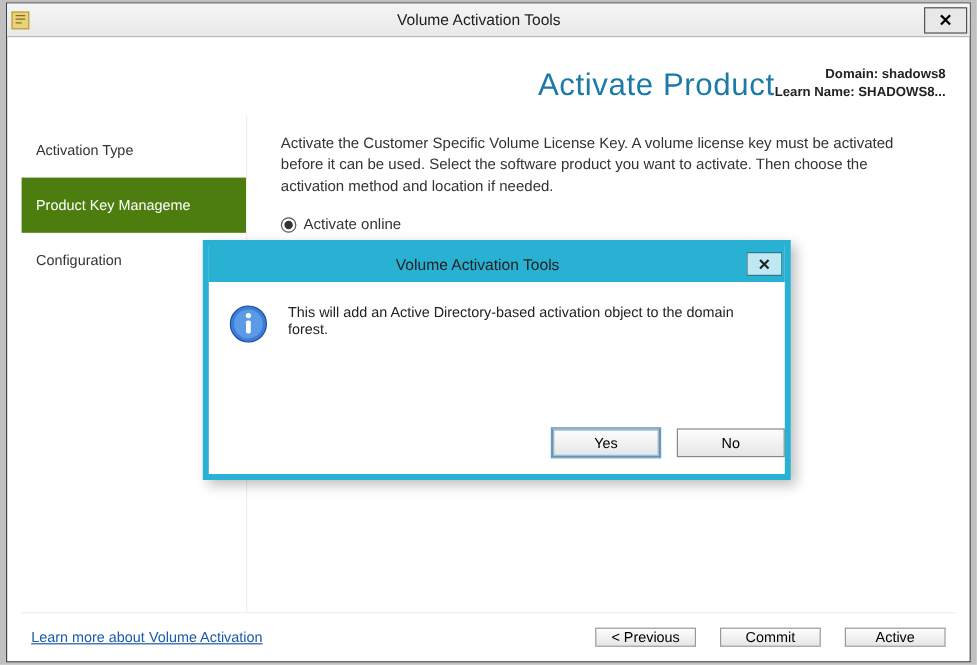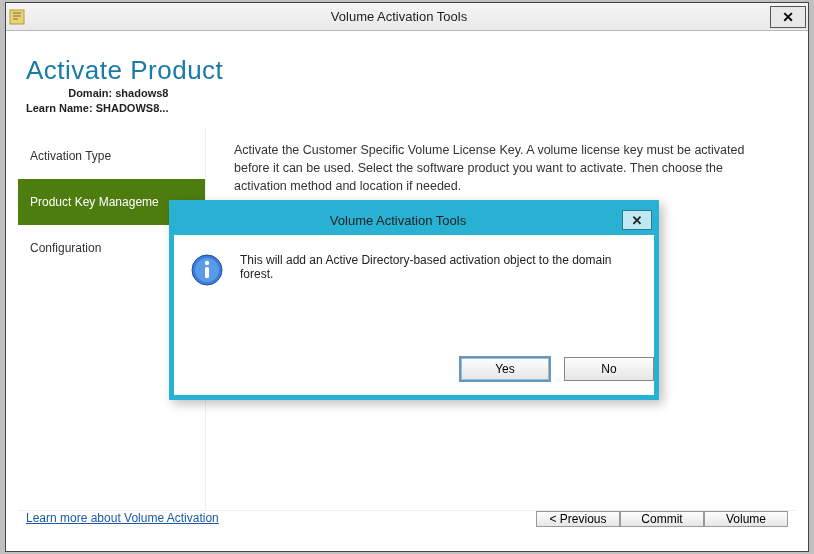--- a/index.html
+++ b/index.html
@@ -60,21 +60,20 @@
     flex: 1;
     display: flex;
     flex-direction: column;
     padding: 0 12px 0 12px;
   }
   .header-row {
     display:flex;
     justify-content: flex-end;
     align-items: flex-start;
     padding: 24px 8px 10px 8px;
-    flex-direction: column;
   }
   .page-title {
     font-size: 26px;
     font-weight: 300;
     color: #1a7aa8;
     letter-spacing: 0.5px;
   }
   .domain-info {
     text-align: right;
     font-size: 11px;
@@ -118,23 +117,23 @@
   .radio-dot {
     width:13px;height:13px;border:1px solid #555;border-radius:50%;
     display:flex;align-items:center;justify-content:center;
   }
   .radio-dot::after {
     content:"";width:7px;height:7px;border-radius:50%;background:#333;
   }
   .footer {
     height: 40px;
     display:flex;
-    align-items:flex-start;
+    align-items:center;
     padding: 0 8px;
-    gap:0;
+    gap:20px;
   }
   .footer .link {
     color:#1a5aa8;
     text-decoration: underline;
     cursor:pointer;
     font-size:12px;
   }
   .footer .spacer { flex:1; }
   .btn {
     min-width: 84px;
@@ -260,21 +259,21 @@
           <span>Activate online</span>
         </div>
       </div>
     </div>
 
     <div class="footer">
       <span class="link">Learn more about Volume Activation</span>
       <span class="spacer"></span>
       <button class="btn">&lt;  Previous</button>
       <button class="btn">Commit</button>
-      <button class="btn">Volume</button>
+      <button class="btn">Active</button>
     </div>
   </div>
 </div>
 
 <div class="dialog">
   <div class="dialog-titlebar">
     <div class="dialog-title">Volume Activation Tools</div>
     <div class="dialog-close">
       <span>✕</span>
     </div>

